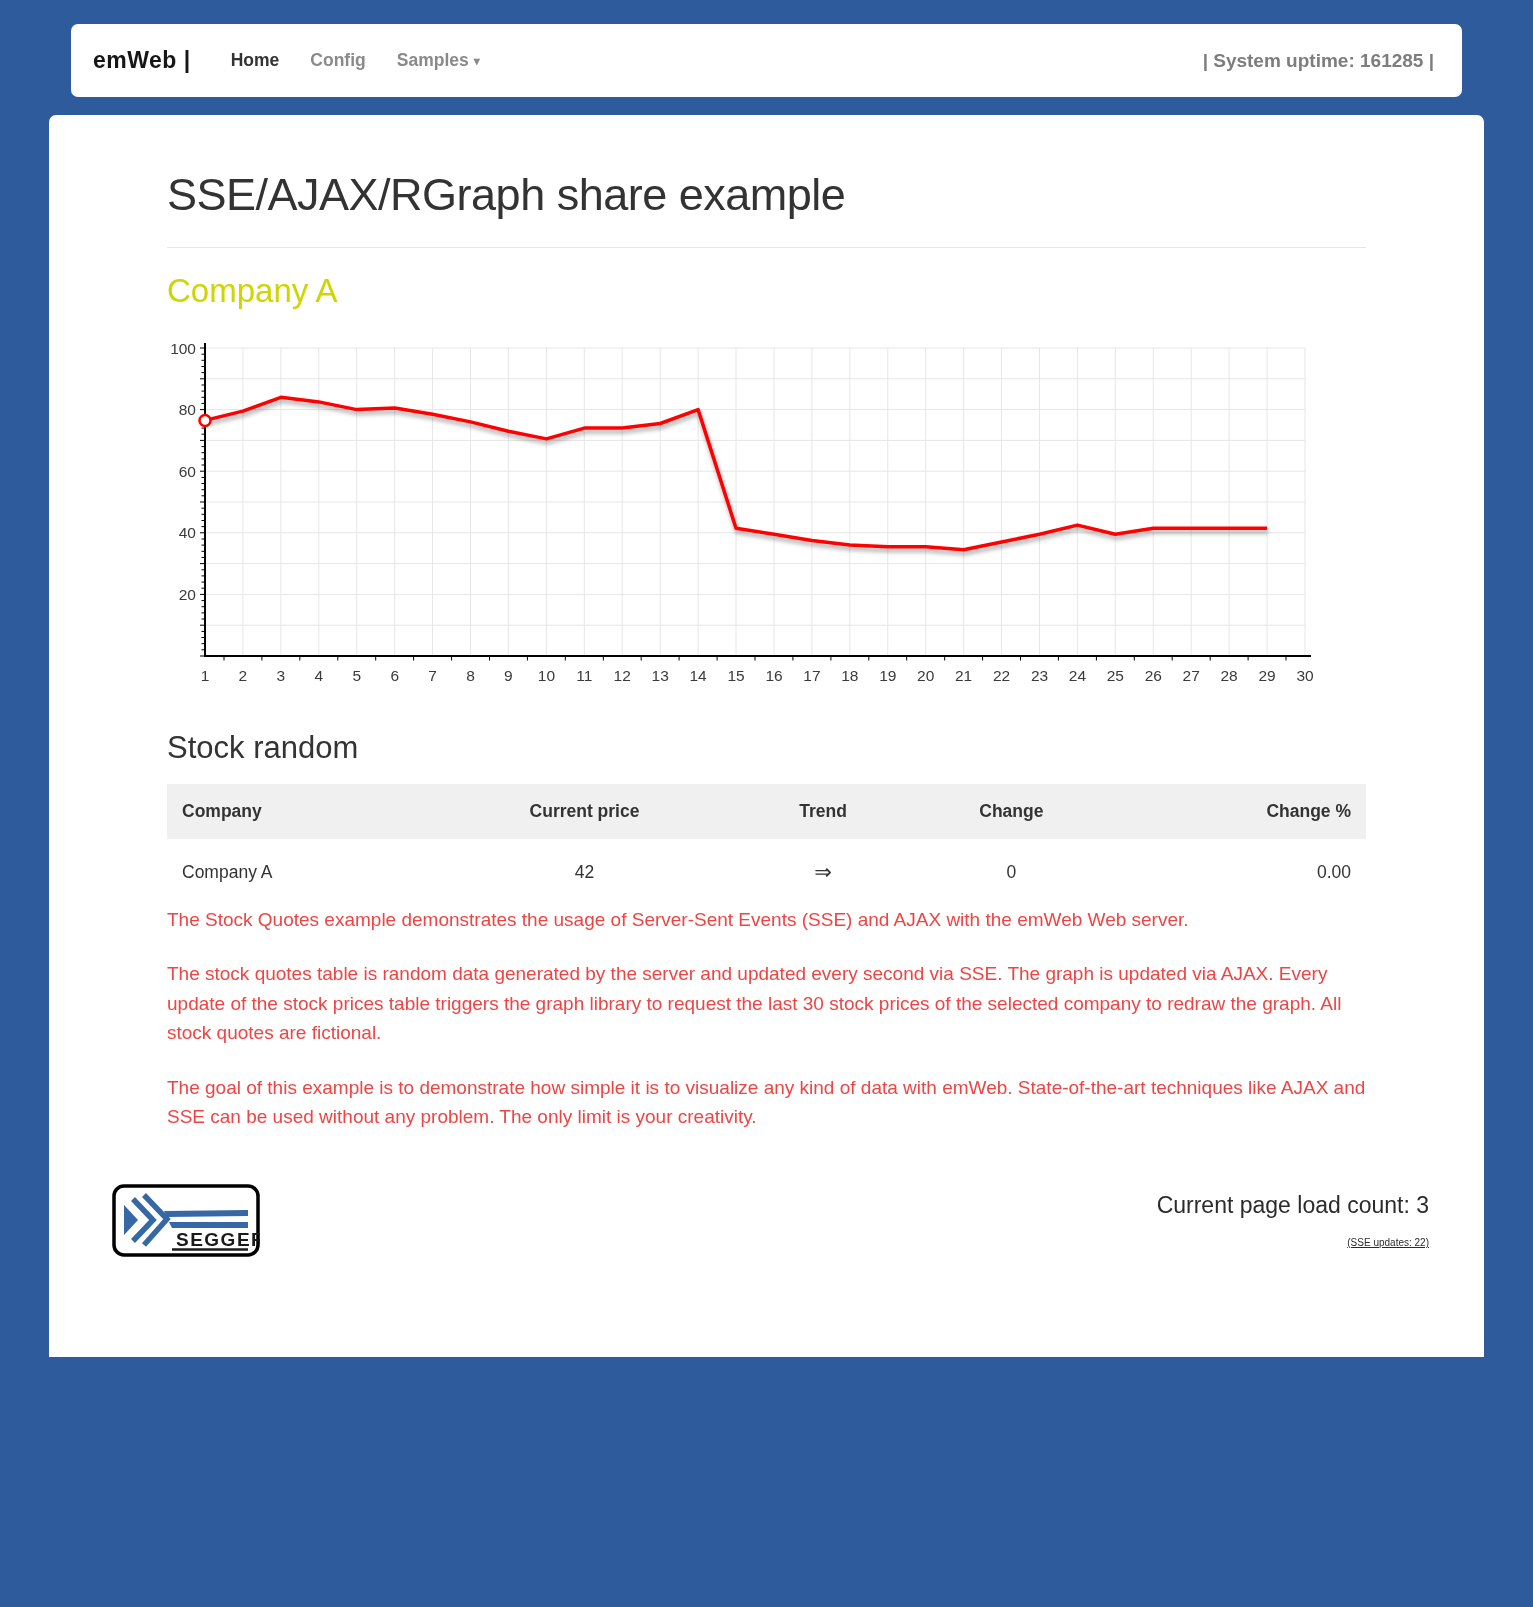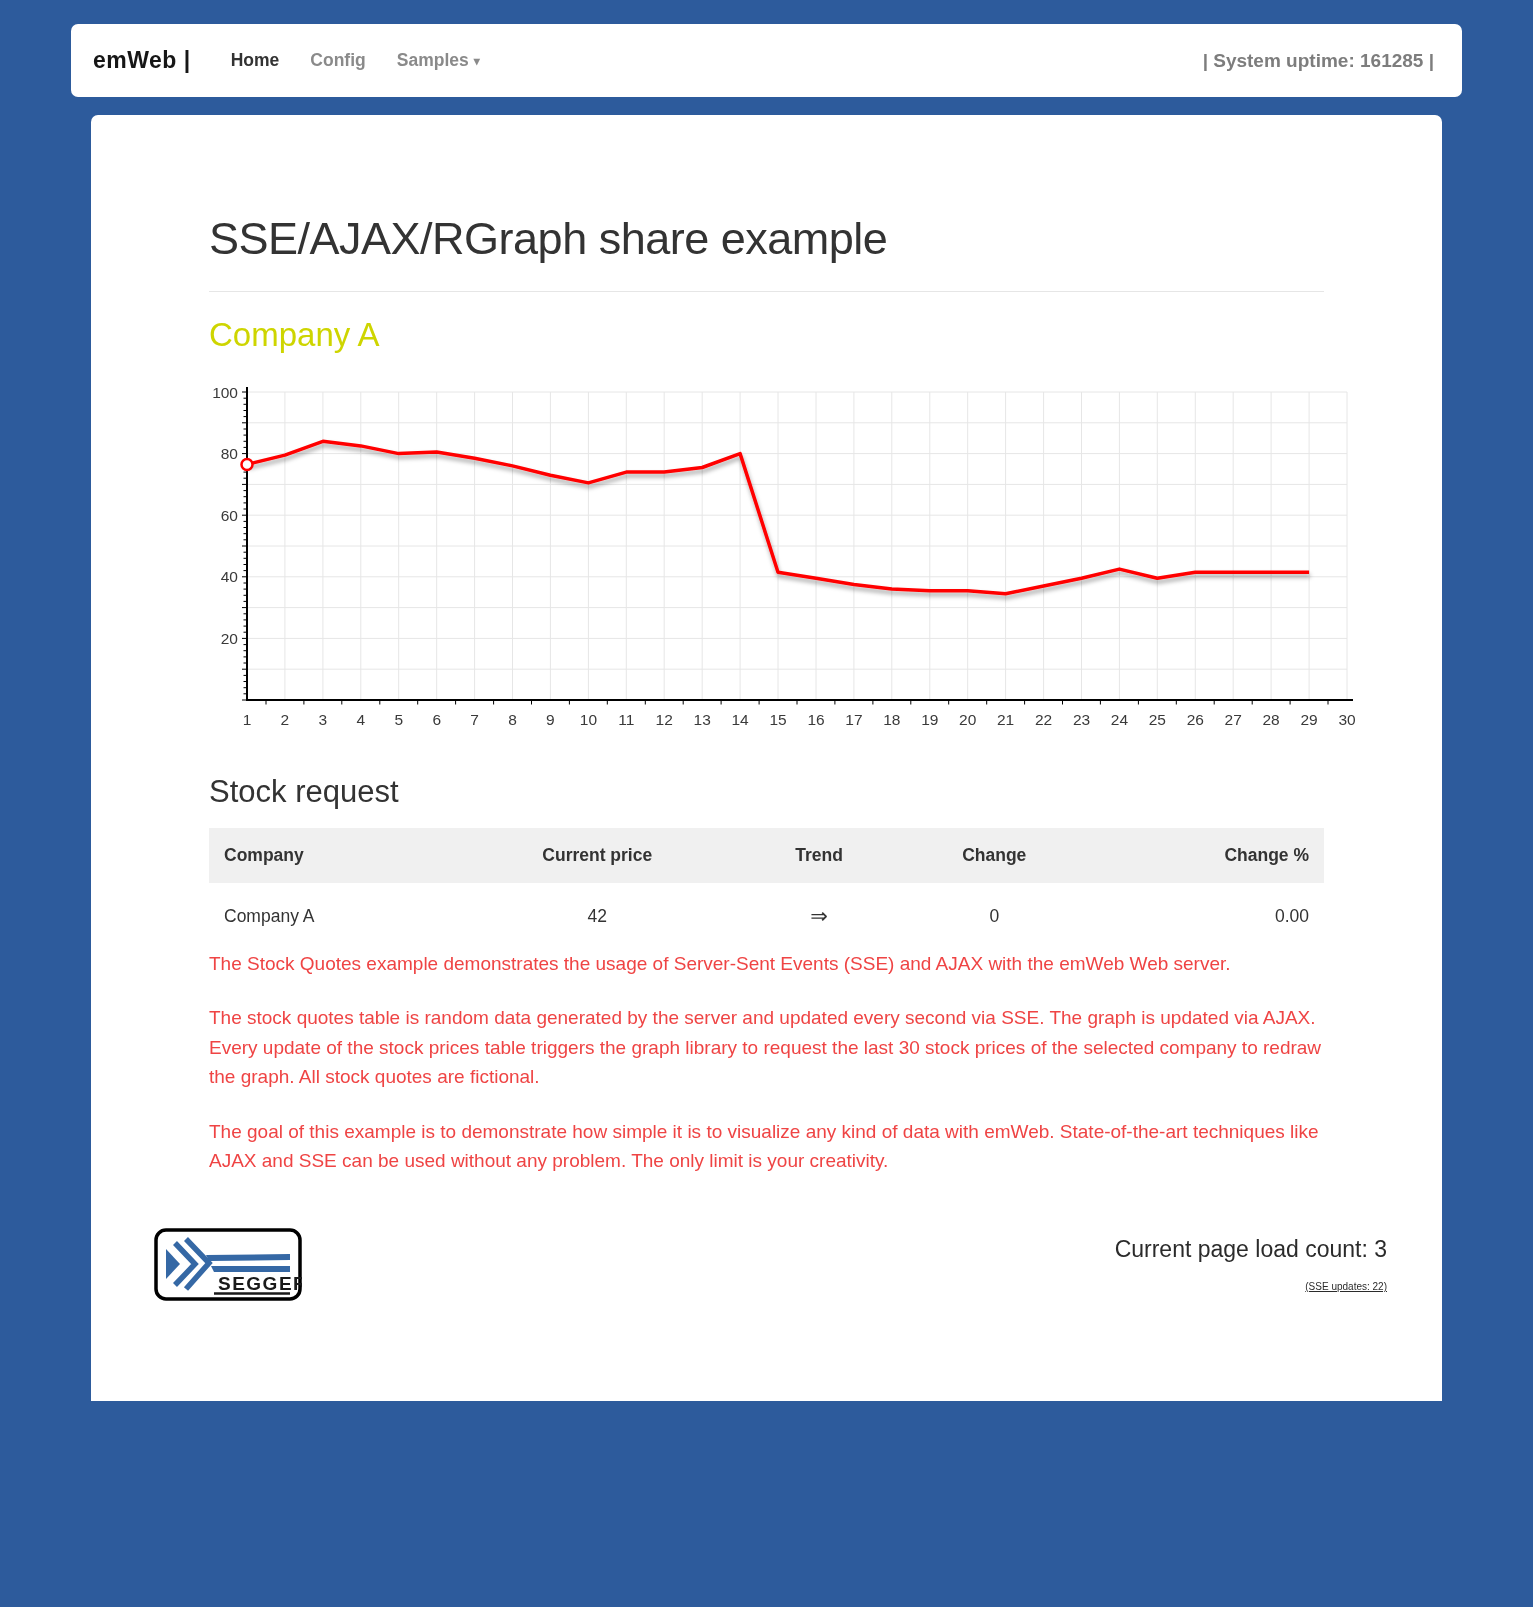--- a/index.html
+++ b/index.html
@@ -34,24 +34,24 @@
     letter-spacing:0.5px;
     text-align:center;
   }
   .nav-links{display:flex;align-items:center;gap:31px;}
   .nav-link{font-size:17.5px;color:#8a8a8a;cursor:pointer;font-weight:600;}
   .nav-link.active{color:#333;font-weight:700;}
   .caret{font-size:12px;color:#8a8a8a;margin-left:5px;vertical-align:1px;}
   .uptime{margin-left:auto;font-size:19px;font-weight:700;color:#7d7d7d;}
   
   .content{
-    margin:18px 91px 41px;
+    margin:18px 49px 41px;
     background:#fff;
     border-radius:7px 7px 0 0;
-    padding:98px 0 100px;
+    padding:54px 0 100px;
   }
   .main-pad{padding:0 118px;}
   h1.page-title{
     font-size:45px;
     font-weight:500;
     color:#333;
     margin:0 0 26px;
     letter-spacing:-0.5px;
   }
   hr.title-rule{border:none;border-top:1px solid #e6e6e6;margin:0 0 24px;}
@@ -292,21 +292,21 @@
           <text x="990.3" y="341" text-anchor="middle" font-size="15.5" fill="#3a3a3a">26</text>
           <text x="1028.2" y="341" text-anchor="middle" font-size="15.5" fill="#3a3a3a">27</text>
           <text x="1066.1" y="341" text-anchor="middle" font-size="15.5" fill="#3a3a3a">28</text>
           <text x="1104.1" y="341" text-anchor="middle" font-size="15.5" fill="#3a3a3a">29</text>
           <text x="1142.0" y="341" text-anchor="middle" font-size="15.5" fill="#3a3a3a">30</text>
           <polyline points="42.0,80.4 79.9,71.1 117.9,57.3 155.8,61.9 193.7,69.6 231.7,68.1 269.6,74.2 307.5,81.9 345.4,91.2 383.4,98.9 421.3,88.1 459.2,88.1 497.2,83.5 535.1,69.6 573.0,188.2 611.0,194.3 648.9,200.5 686.8,205.1 724.8,206.7 762.7,206.7 800.6,209.7 838.6,202.0 876.5,194.3 914.4,185.1 952.3,194.3 990.3,188.2 1028.2,188.2 1066.1,188.2 1104.1,188.2" fill="none" stroke="#ff0000" stroke-width="3.5" stroke-linejoin="round" stroke-linecap="butt" filter="url(#lsh)"></polyline>
           <circle cx="42" cy="80.4" r="5.5" fill="#fff" stroke="#ff0000" stroke-width="2.5"></circle>
         </svg>
     </div>
 
-    <h2 class="section-heading">Stock request</h2>
+    <h2 class="section-heading">Stock random</h2>
 
     <table class="stock">
       <thead>
         <tr>
           <th class="al">Company</th>
           <th class="ac">Current price</th>
           <th class="ac">Trend</th>
           <th class="ac">Change</th>
           <th class="ar">Change %</th>
         </tr>

